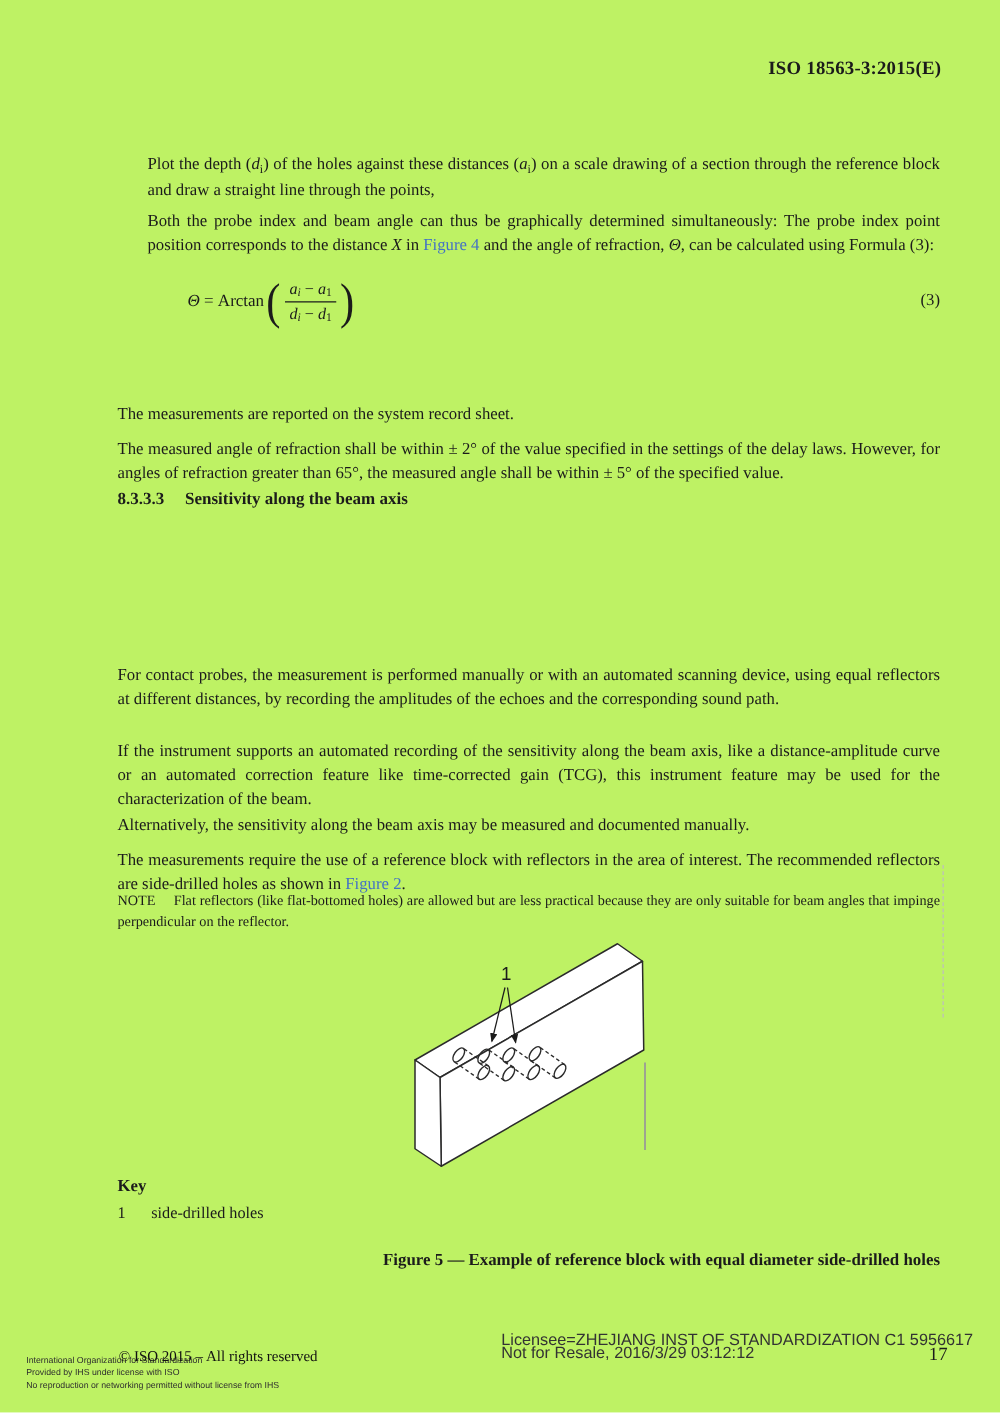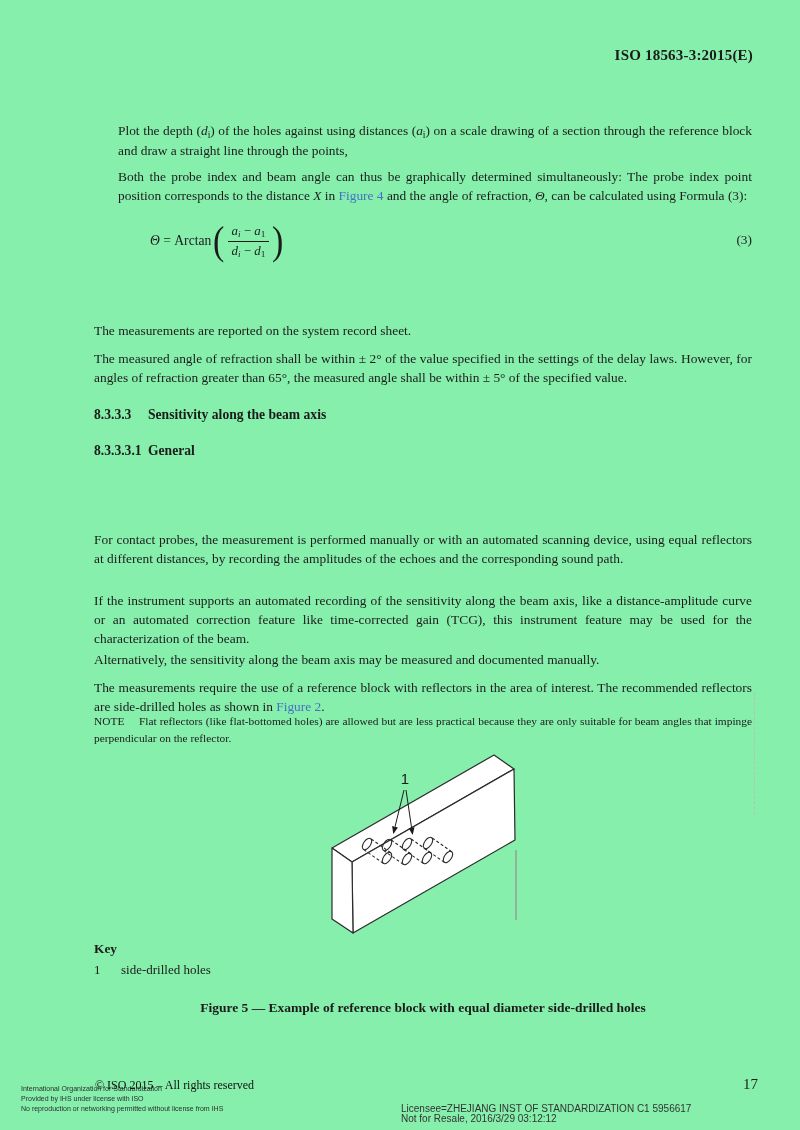--- a/index.html
+++ b/index.html
@@ -1,16 +1,16 @@
 <!DOCTYPE html>
 <html style="--link-color: #4472C4;"><head>
 <meta charset="utf-8">
 <style>
   html,body{margin:0;padding:0;background:#ffffff;}
-  .page{position:relative;width:800px;height:1130px;background:#86efac;overflow:hidden;
+  .page{position:relative;width:800px;height:1130px;background:#bef264;overflow:hidden;
         font-family:"Liberation Serif",serif;color:#1b1b1b;}
   .abs{position:absolute;}
   .doc-header{top:47px;right:47px;font-size:15px;font-weight:bold;letter-spacing:0.2px;}
   .content{left:94px;top:0;width:658px;height:1130px;}
   .para{position:absolute;left:0;width:658px;font-size:13.4px;line-height:18.6px;text-align:justify;}
   .para.indent{left:24px;width:634px;}
   .heading{position:absolute;left:0;width:658px;font-size:13.6px;font-weight:bold;}
   .h-num{display:inline-block;min-width:54px;}
   .note-block{position:absolute;left:0;width:658px;font-size:11.4px;line-height:16.8px;text-align:justify;}
   .note-label{display:inline-block;min-width:45px;}
@@ -23,41 +23,41 @@
   .formula{position:absolute;left:56px;top:0;display:flex;align-items:center;font-size:13.6px;}
   .big-paren{font-size:40px;font-weight:300;line-height:46px;padding:0 1px;transform:scaleX(0.85);}
   .frac{display:inline-flex;flex-direction:column;text-align:left;font-size:12.9px;margin:0 1px;}
   .frac .fr-num{padding:0 4px 2px;border-bottom:1.2px solid #1b1b1b;}
   .frac .fr-den{padding:2px 4px 0;}
   .f-tag{position:absolute;right:0;top:14px;font-size:13.4px;}
   
   .key-title{position:absolute;left:0;font-size:13.4px;font-weight:bold;}
   .key-row{position:absolute;left:0;font-size:13px;}
   .key-num{display:inline-block;min-width:27px;}
-  .fig-caption{position:absolute;left:0;width:658px;text-align:center;font-size:13.5px;font-weight:bold;}
+  .fig-caption{position:absolute;left:0;width:658px;text-align:right;font-size:13.5px;font-weight:bold;}
   
   .figure-area{left:320px;top:750px;width:270px;height:190px;}
   
   .watermark{left:754px;top:692px;height:122px;width:0;border-left:1px dashed #bdbdbd;}
   
   .ihs-lines{left:21px;top:1084px;font-family:"Liberation Sans",sans-serif;font-size:7px;line-height:10px;color:#2e2e2e;white-space:nowrap;}
   .copyright{left:95px;top:1078px;font-size:12px;color:#111;}
-  .license{left:401px;top:1104px;font-family:"Liberation Sans",sans-serif;font-size:10px;line-height:10px;color:#333;white-space:nowrap;}
+  .license{left:401px;top:1067px;font-family:"Liberation Sans",sans-serif;font-size:13px;line-height:10px;color:#333;white-space:nowrap;}
   .page-num{right:42px;top:1076px;font-size:15px;font-weight:normal;}
 </style>
 </head>
 <body>
 
 <div class="page">
 
   <div class="abs doc-header">ISO 18563-3:2015(E)</div>
 
   <div class="abs content">
 
-    <p class="para indent" style="top:109px"><span>Plot the depth (</span><span class="r-i">d</span><span class="r-sub">i</span><span>) of the holes against using distances (</span><span class="r-i">a</span><span class="r-sub">i</span><span>) on a scale drawing of a section through the reference block and draw a straight line through the points,</span></p>
+    <p class="para indent" style="top:109px"><span>Plot the depth (</span><span class="r-i">d</span><span class="r-sub">i</span><span>) of the holes against these distances (</span><span class="r-i">a</span><span class="r-sub">i</span><span>) on a scale drawing of a section through the reference block and draw a straight line through the points,</span></p>
 
     <p class="para indent" style="top:155px"><span>Both the probe index and beam angle can thus be graphically determined simultaneously: The probe index point position corresponds to the distance </span><span class="r-i">X</span><span> in </span><span class="r-link">Figure 4</span><span> and the angle of refraction, </span><span class="r-i">Θ</span><span>, can be calculated using Formula (3):</span></p>
 
     <div class="formula-row" style="top:218px">
       <div class="formula">
         <span><span class="r-i">Θ</span><span> = Arctan</span></span>
         <span class="big-paren">(</span>
         <span class="frac">
           <span class="fr-num"><span class="r-i">a</span><span class="r-isub">i</span><span> − </span><span class="r-i">a</span><span class="r-sub">1</span></span>
           <span class="fr-den"><span class="r-i">d</span><span class="r-isub">i</span><span> − </span><span class="r-i">d</span><span class="r-sub">1</span></span>
@@ -65,27 +65,24 @@
         <span class="big-paren">)</span>
       </div>
       <span class="f-tag">(3)</span>
     </div>
 
 
     <p class="para" style="top:309px">The measurements are reported on the system record sheet.</p>
 
     <p class="para" style="top:337px">The measured angle of refraction shall be within ± 2° of the value specified in the settings of the delay laws. However, for angles of refraction greater than 65°, the measured angle shall be within ± 5° of the specified value.</p>
 
-    <div class="heading" style="top:407px">
+    <div class="heading" style="top:391px">
       <span class="h-num">8.3.3.3</span><span>Sensitivity along the beam axis</span>
     </div>
 
-    <div class="heading" style="top:443px">
-      <span class="h-num">8.3.3.3.1</span><span>General</span>
-    </div>
 
 
     <p class="para" style="top:518px">For contact probes, the measurement is performed manually or with an automated scanning device, using equal reflectors at different distances, by recording the amplitudes of the echoes and the corresponding sound path.</p>
 
     <p class="para" style="top:579px">If the instrument supports an automated recording of the sensitivity along the beam axis, like a distance-amplitude curve or an automated correction feature like time-corrected gain (TCG), this instrument feature may be used for the characterization of the beam.</p>
 
     <p class="para" style="top:638px">Alternatively, the sensitivity along the beam axis may be measured and documented manually.</p>
 
     <p class="para" style="top:666px"><span>The measurements require the use of a reference block with reflectors in the area of interest. The recommended reflectors are side-drilled holes as shown in </span><span class="r-link">Figure 2</span><span>.</span></p>
 

